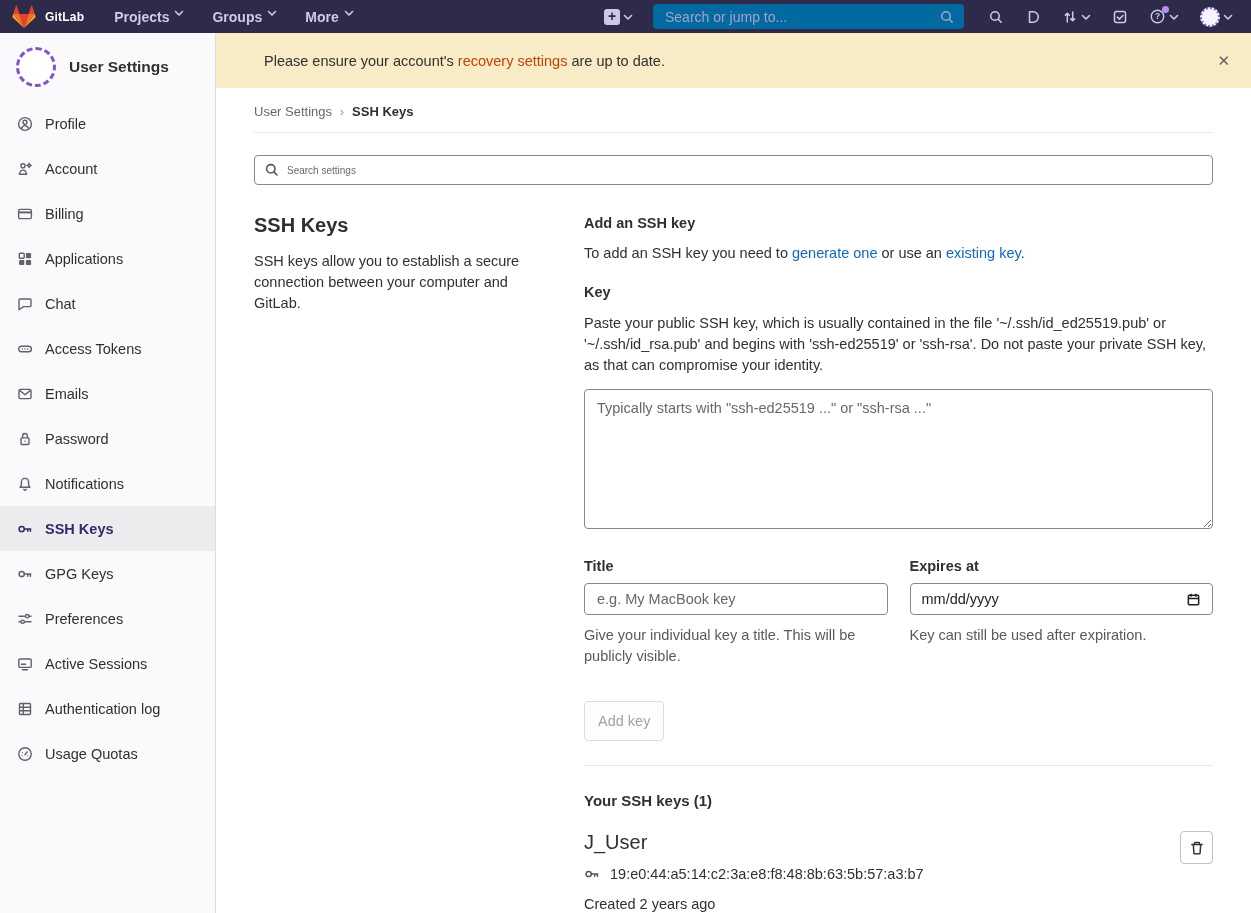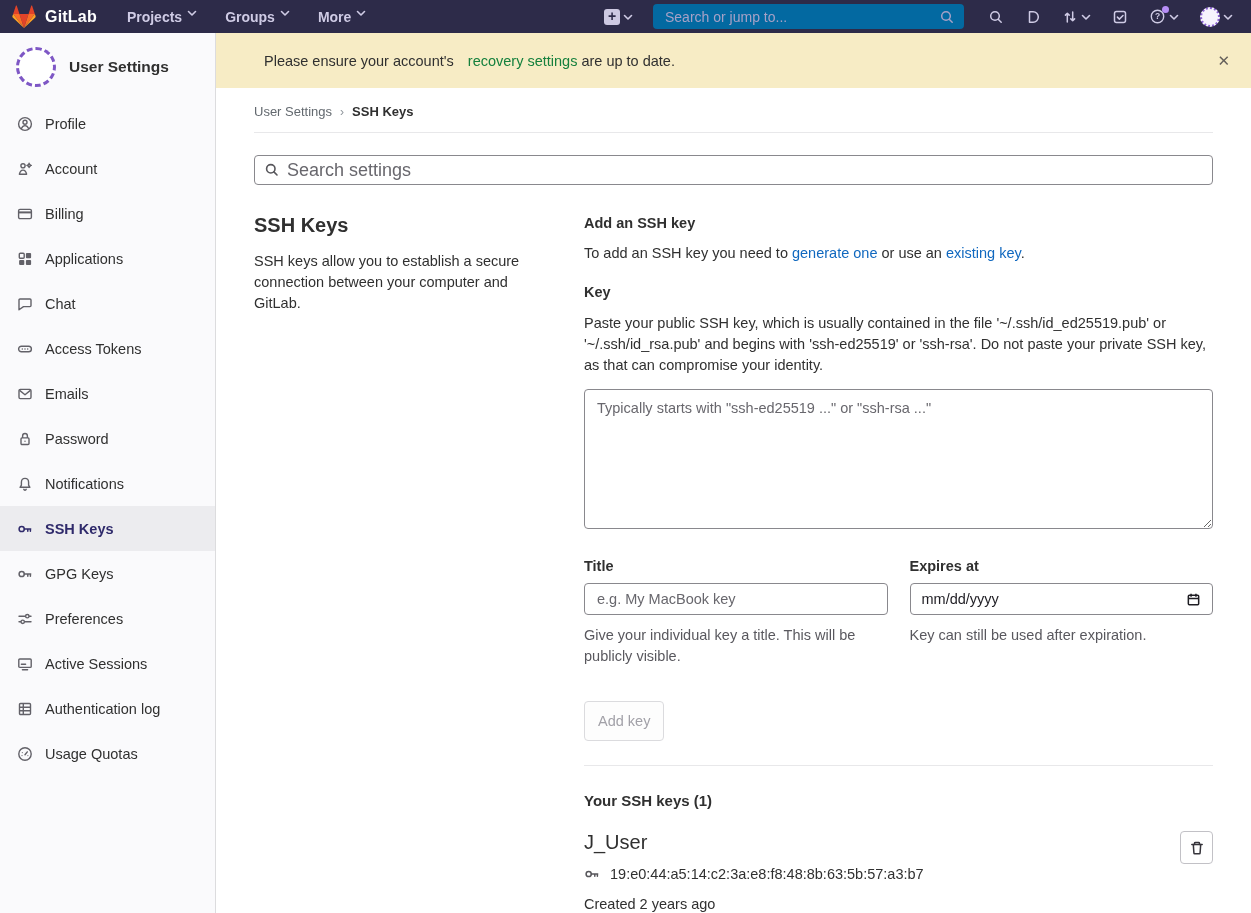--- a/index.html
+++ b/index.html
@@ -11,21 +11,21 @@
   }
   a { text-decoration:none; cursor:pointer; }
   svg { display:block; }
 
   
   .navbar {
     height:33px; background:#2d2b49; display:flex; align-items:center;
     padding:0 12px; gap:0;
   }
   .brand { display:flex; align-items:center; gap:9px; margin-right:30px; }
-  .brand-name { color:#fff; font-size:16px; font-weight:700; letter-spacing:.2px; }
+  .brand-name { color:#fff; font-size:12px; font-weight:700; letter-spacing:.2px; }
   .nav-links { display:flex; gap:28px; }
   .nav-links a { color:#cfcbe5; font-size:14px; font-weight:600; display:flex; gap:5px; }
   .nav-spacer { flex:1; }
   .plus-menu { display:flex; align-items:center; gap:4px; margin-right:20px; }
   .plus-sq {
     width:16px; height:16px; background:#cdc9e2; border-radius:3px;
     color:#2d2b49; font-weight:700; font-size:14px; line-height:15px; text-align:center;
   }
   .nav-search { position:relative; width:311px; height:25px; background:#0369a1; border-radius:4px; margin-right:24px; }
   .nav-search input {
@@ -54,37 +54,37 @@
   .side-item.active { background:#ececef; }
   .side-item.active .s-label { color:#2f2a6b; font-weight:600; }
   .side-item.active .s-icon { color:#2f2a6b; }
 
   
   main { flex:1; display:flex; flex-direction:column; background:#fff; overflow:hidden; }
   .alert {
     background:#f7ecc5; min-height:55px; display:flex; align-items:center;
     padding:0 48px; position:relative; font-size:14.5px; flex-shrink:0;
   }
-  .alert a { color:#15803d;margin-left:10px; }
+  .alert a { color:#c2410c; }
   .alert-close {
     position:absolute; right:15px; top:50%; transform:translateY(-50%);
     border:none; background:none; font-size:15px; color:#65605b; cursor:pointer; font-family:inherit;
   }
   .container { padding:0 38px; }
 
   .breadcrumb { margin-top:16px; display:flex; align-items:center; gap:8px; font-size:13px; }
   .breadcrumb .parent { color:#63696f; }
   .breadcrumb .sep { color:#8f959b; font-size:12px; }
   .breadcrumb .current { color:#303030; font-weight:700; }
   hr.rule { border:none; border-top:1px solid #e8e8ea; margin:13px 0 0; }
 
   .search-settings { margin-top:22px; position:relative; }
   .search-settings input {
     width:100%; height:30px; border:1px solid #89888d; border-radius:4px;
-    padding:0 12px 0 32px; font-size:18px; color:#303030; font-family:inherit; outline:none;
+    padding:0 12px 0 32px; font-size:10px; color:#303030; font-family:inherit; outline:none;
   }
   .search-settings input::placeholder { color:#68676d; }
   .search-settings .mag { position:absolute; left:10px; top:7px; color:#57565b; }
 
   .settings-section { display:flex; margin-top:22px; }
   .col-left { width:330px; flex-shrink:0; padding-right:40px; }
   .col-left h1 { font-size:20px; font-weight:700; margin:7px 0 0; }
   .col-left p { margin:14px 0 0; line-height:21px; width:276px; }
   .col-right { flex:1; min-width:0; }
 

